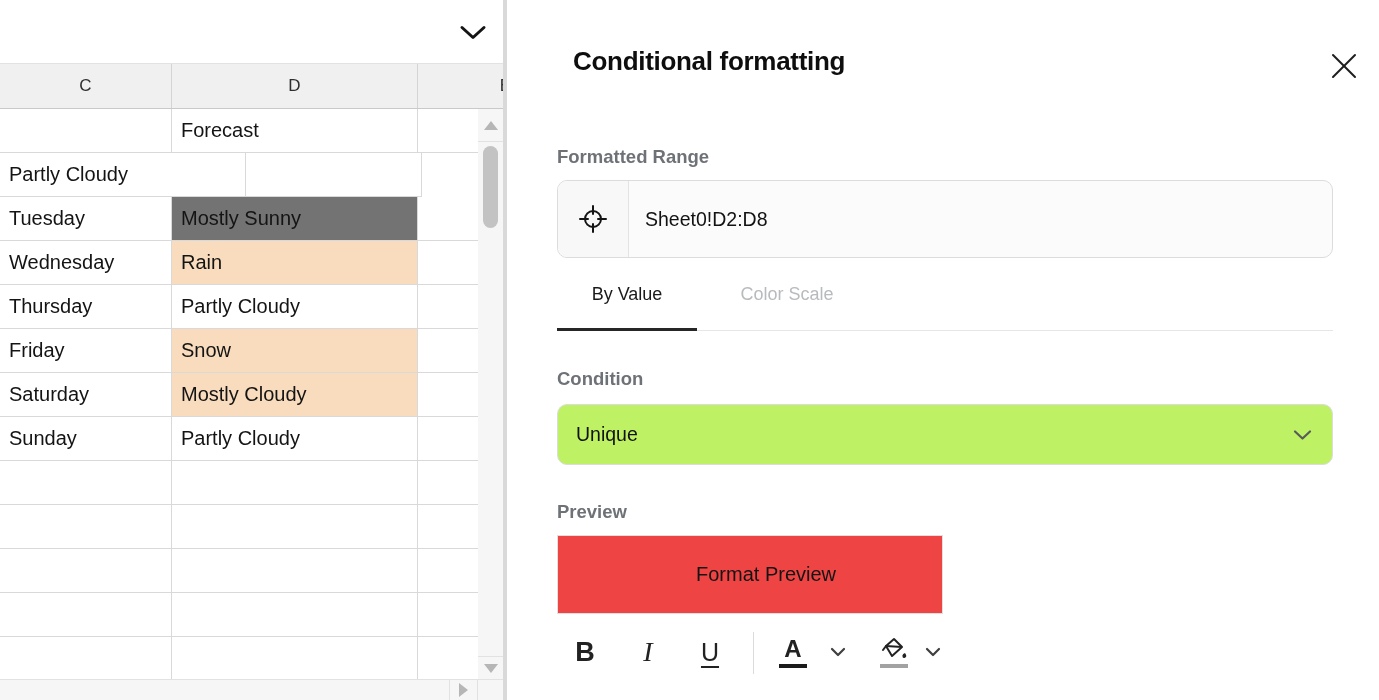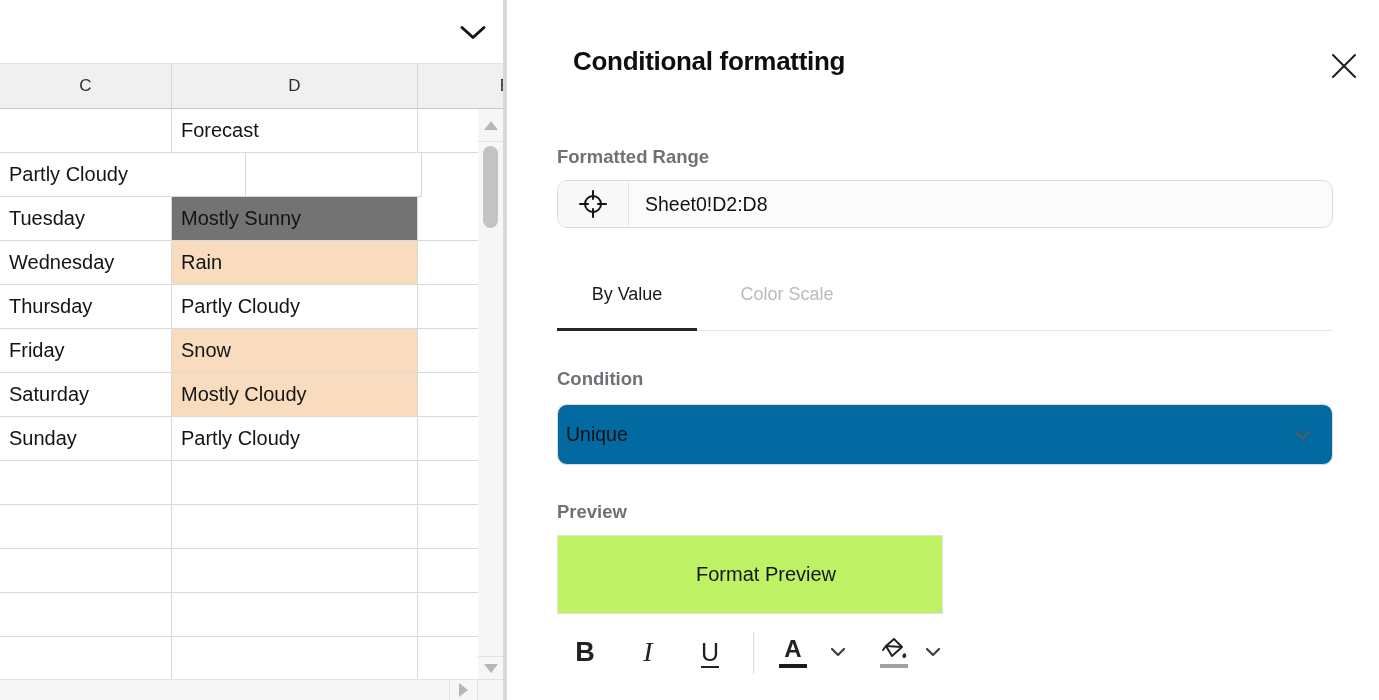--- a/index.html
+++ b/index.html
@@ -46,31 +46,31 @@
 
   
   .panel { position:absolute; left:507px; top:0; width:872px; height:700px; background:#fff; }
 
   .panel-title { position:absolute; left:66px; top:46px; font-size:26px; font-weight:700; color:#0e0e0e; letter-spacing:-0.3px; }
   .close-btn { position:absolute; left:822px; top:51px; width:30px; height:30px; background:none; border:none; padding:0; cursor:pointer; display:flex; align-items:center; justify-content:center; }
 
   .field-label { position:absolute; left:50px; font-size:18.5px; font-weight:600; color:#6e7277; }
   .lbl-range { top:146px; } .lbl-condition { top:368px; } .lbl-preview { top:501px; }
 
-  .range-input { position:absolute; left:50px; top:180px; width:776px; height:48px; border:1.5px solid #dcdcdc; border-radius:10px; background:#fbfbfb; display:flex; overflow:hidden; }
+  .range-input { position:absolute; left:50px; top:180px; width:776px; height:78px; border:1.5px solid #dcdcdc; border-radius:10px; background:#fbfbfb; display:flex; overflow:hidden; }
   .range-icon-box { width:71px; border-right:1px solid #e3e3e3; background:#f8f8f8; display:flex; align-items:center; justify-content:center; cursor:pointer; }
   .range-value { flex:1; display:flex; align-items:center; padding-left:16px; font-size:19.5px; color:#121212; }
 
   .tabs { position:absolute; left:50px; top:284px; width:776px; height:47px; border-bottom:1px solid #e6e6e6; display:flex; }
   .tab { position:relative; height:100%; display:flex; justify-content:center; font-size:18px; cursor:pointer; }
   .tab-by-value { width:140px; color:#1a1a1a; }
   .tab-by-value::after { content:''; position:absolute; left:0; right:0; bottom:-1px; height:3px; background:#262626; }
   .tab-color-scale { width:180px; color:#b8bbbe; }
 
-  .condition-select { position:absolute; left:50px; top:404px; width:776px; height:61px; border:1.5px solid #dcdcdc; border-radius:10px; background:#0369a1; display:flex; align-items:center; padding-left:8px; font-size:19.5px; color:#121212; cursor:pointer; }
+  .condition-select { position:absolute; left:50px; top:404px; width:776px; height:61px; border:1.5px solid #dcdcdc; border-radius:10px; background:#bef264; display:flex; align-items:center; padding-left:18px; font-size:19.5px; color:#121212; cursor:pointer; }
   .select-chevron { position:absolute; right:20px; top:50%; transform:translateY(-50%); }
 
   .preview-box { position:absolute; left:50px; top:535px; width:386px; height:79px; border:1px solid #e0e0e0; display:flex; align-items:center; justify-content:center; font-size:20px; color:#141414; }
 
   .fmt-toolbar { position:absolute; left:50px; top:628px; width:420px; height:54px; }
   .tool { position:absolute; top:0; height:48px; display:flex; align-items:center; justify-content:center; background:none; border:none; padding:0; cursor:pointer; }
   .bold-btn      { left:14px;  width:28px; font-weight:700; font-size:27px; color:#222; font-family:"Liberation Sans", sans-serif; }
   .italic-btn    { left:77px;  width:28px; font-style:italic; font-size:28px; color:#222; font-family:"Liberation Serif", serif; }
   .underline-btn { left:139px; width:28px; font-size:25px; color:#222; text-decoration:underline; text-underline-offset:5px; text-decoration-thickness:2px; }
   .tool-divider  { position:absolute; left:196px; top:4px; width:1px; height:42px; background:#dbdbdb; }
@@ -243,21 +243,21 @@
     <span>Unique</span>
     <span class="select-chevron">
       <svg width="19" height="11" viewBox="0 0 19 11">
           <polyline points="2,2 9.5,9 17,2" fill="none" stroke="#5a5a5a" stroke-width="2.2" stroke-linecap="round" stroke-linejoin="round"></polyline>
         </svg>
     </span>
   </div>
 
   <div class="field-label lbl-preview">Preview</div>
 
-  <div class="preview-box" style="background: #bef264; padding-left: 32px;">
+  <div class="preview-box" style="background: #ef4444; padding-left: 32px;">
     <span>Format Preview</span>
   </div>
 
   <div class="fmt-toolbar">
     <button class="tool bold-btn">B</button>
     <button class="tool italic-btn">I</button>
     <button class="tool underline-btn">U</button>
     <div class="tool-divider"></div>
     <button class="tool textcolor-btn">
       <span class="glyph">A</span>

